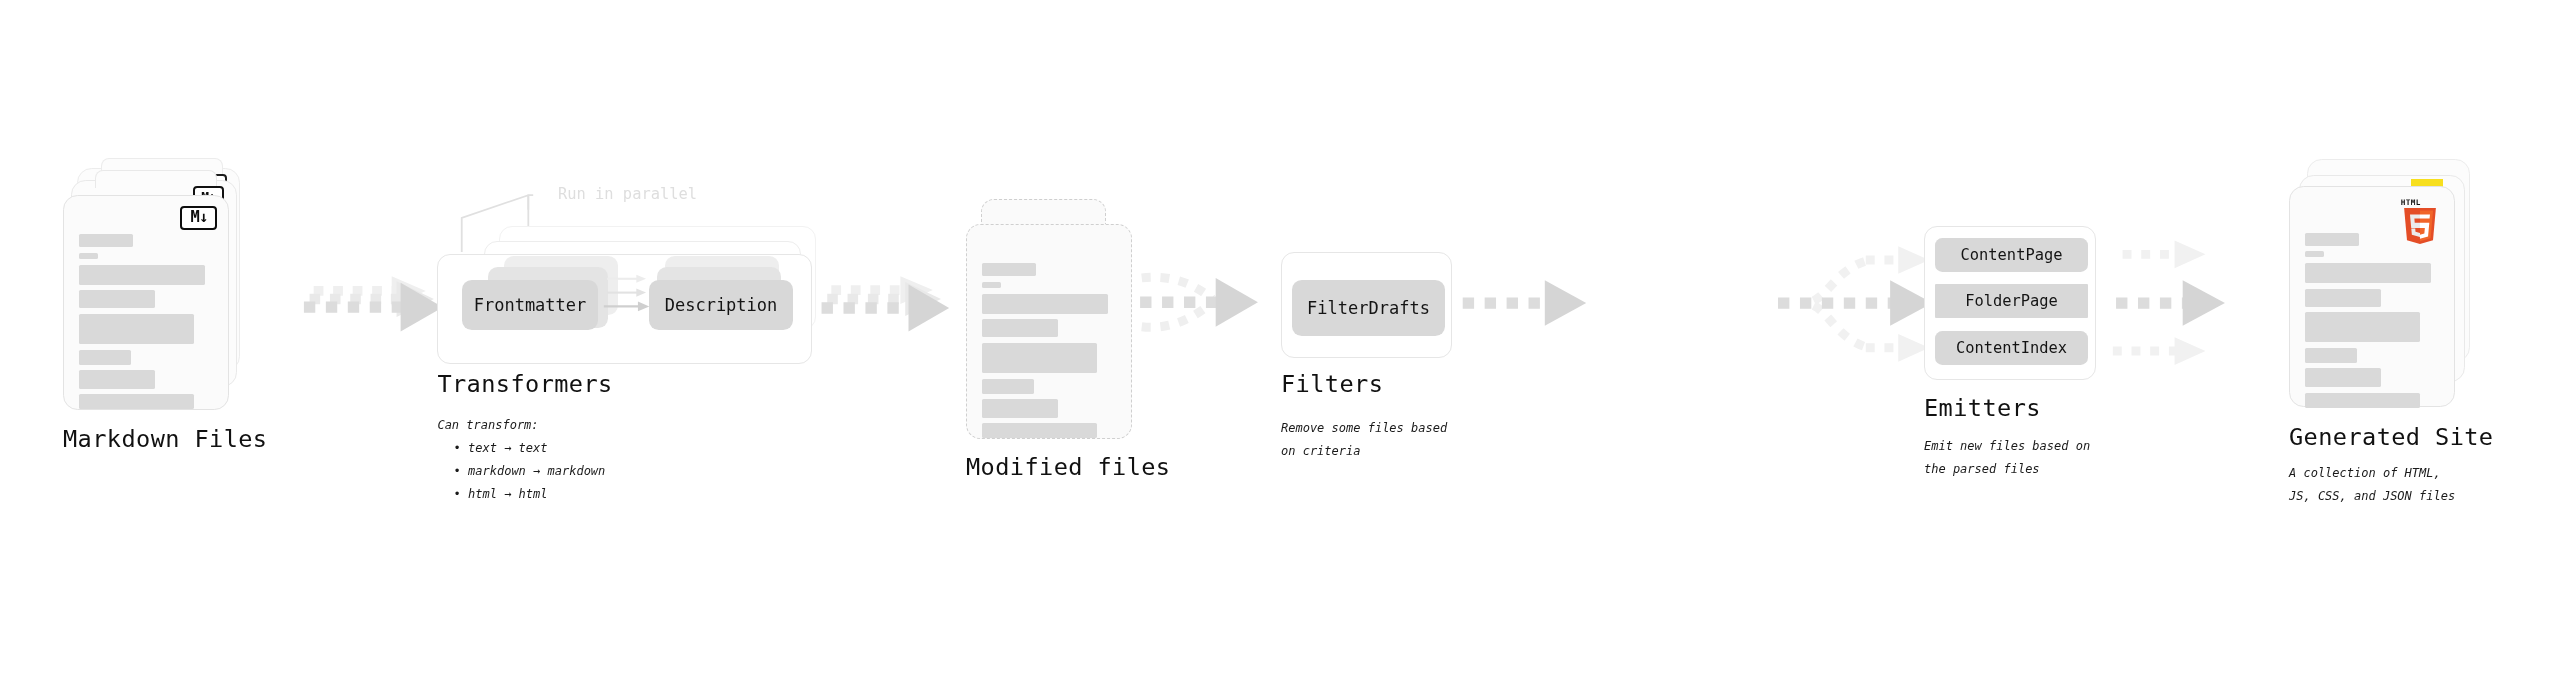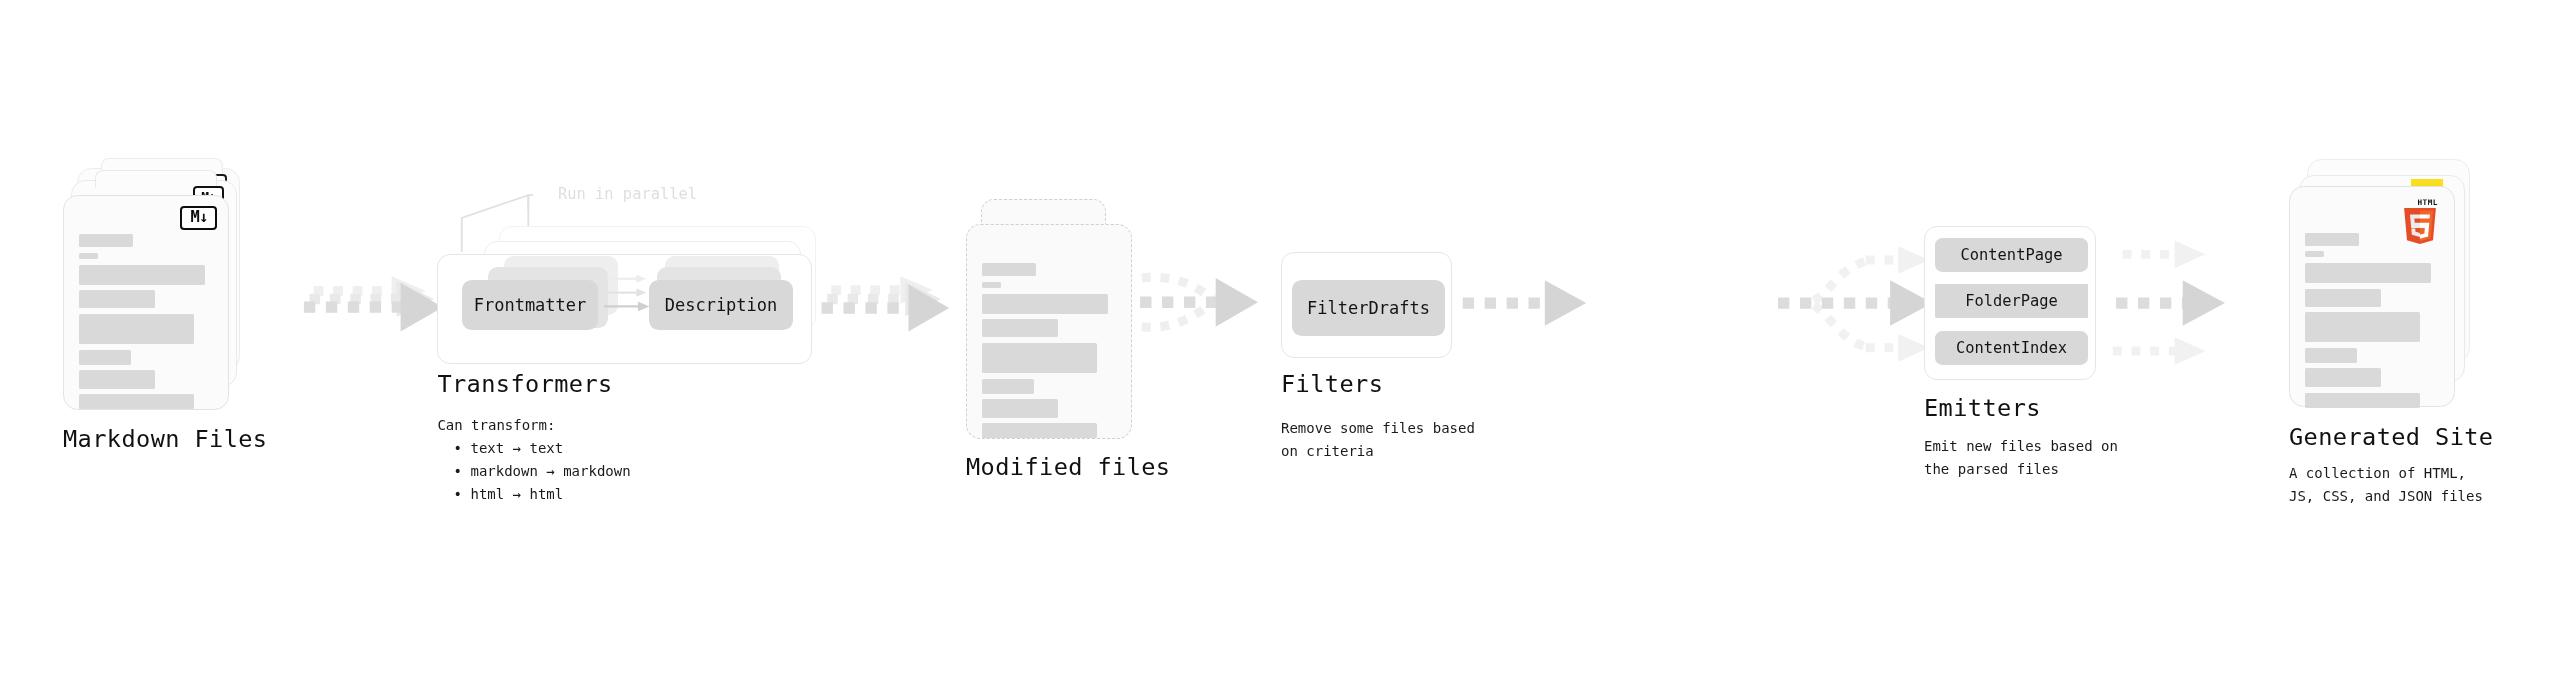--- a/index.html
+++ b/index.html
@@ -31,24 +31,25 @@
     position: absolute;
     font-size: 23.6px;
     letter-spacing: 0.4px;
     color: #111111;
     white-space: nowrap;
     font-weight: 400;
   }
 
   .stage-desc {
     position: absolute;
-    font-size: 14px;
+    font-size: 12px;
     line-height: 23px;
     color: #1a1a1a;
     white-space: pre;
+    font-style: italic;
   }
 
   
   .doccard {
     position: absolute;
     width: 169px;
     height: 219px;
     border-radius: 14.6px;
     background: #fbfbfb;
     border: 1.3px solid #e3e3e3;
@@ -104,21 +105,21 @@
   .html5-badge {
     position: absolute;
     right: 16.3px;
     top: 11.4px;
     width: 37px;
     height: 44px;
   }
   .html5-badge .lbl {
     position: absolute;
     top: 0; left: 0; right: 0;
-    text-align: right;
+    text-align: left;
     font-size: 7.7px;
     font-weight: 700;
     letter-spacing: 0.4px;
     color: #111;
     line-height: 9px;
   }
   .html5-badge svg { position: absolute; top: 9.8px; left: 0.8px; }
 
   .js-badge {
     position: absolute;

